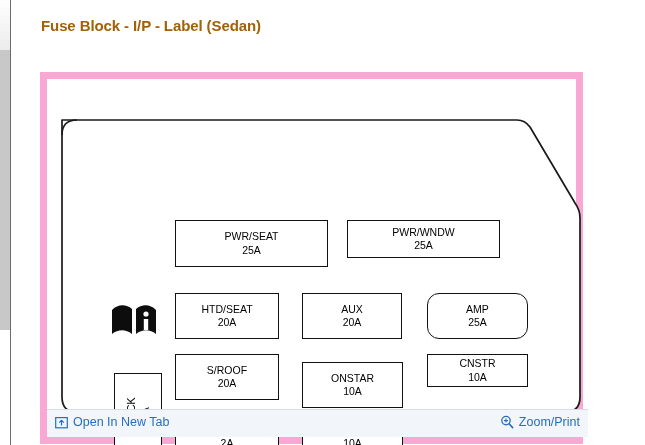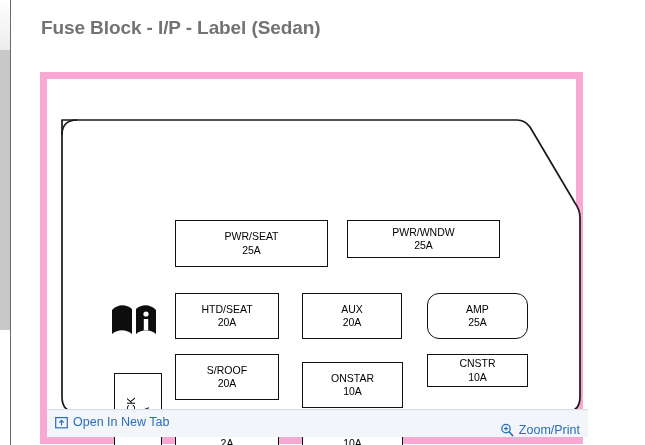--- a/index.html
+++ b/index.html
@@ -40,23 +40,23 @@
     left: 10px; top: 0;
     width: 1px; height: 445px;
     background: #6b6b6b;
   }
 
   
   .page-title {
     position: absolute;
     left: 41px;
     top: 17px;
-    font-size: 19px;
+    font-size: 15px;
     font-weight: bold;
-    color: #737373;
+    color: #a16207;
     letter-spacing: -0.1px;
     white-space: nowrap;
   }
 
   
   .viewer-panel {
     position: absolute;
     left: 40px;
     top: 72px;
     width: 543px;
@@ -136,21 +136,21 @@
     display: flex;
     align-items: center;
     gap: 5px;
     color: #2a6ebb;
     font-size: 12.5px;
     text-decoration: none;
     cursor: pointer;
     white-space: nowrap;
   }
   .footer-link.left { left: 8px; }
-  .footer-link.right { right: 8px; margin-top: 8px; }
+  .footer-link.right { right: 8px; }
   .footer-link svg { display: block; }
 </style>
 </head>
 <body>
 
 <div class="left-gutter">
   <div class="left-gutter-fade"></div>
   <div class="left-gutter-track"></div>
 </div>
 <div class="left-gutter-rule"></div>

